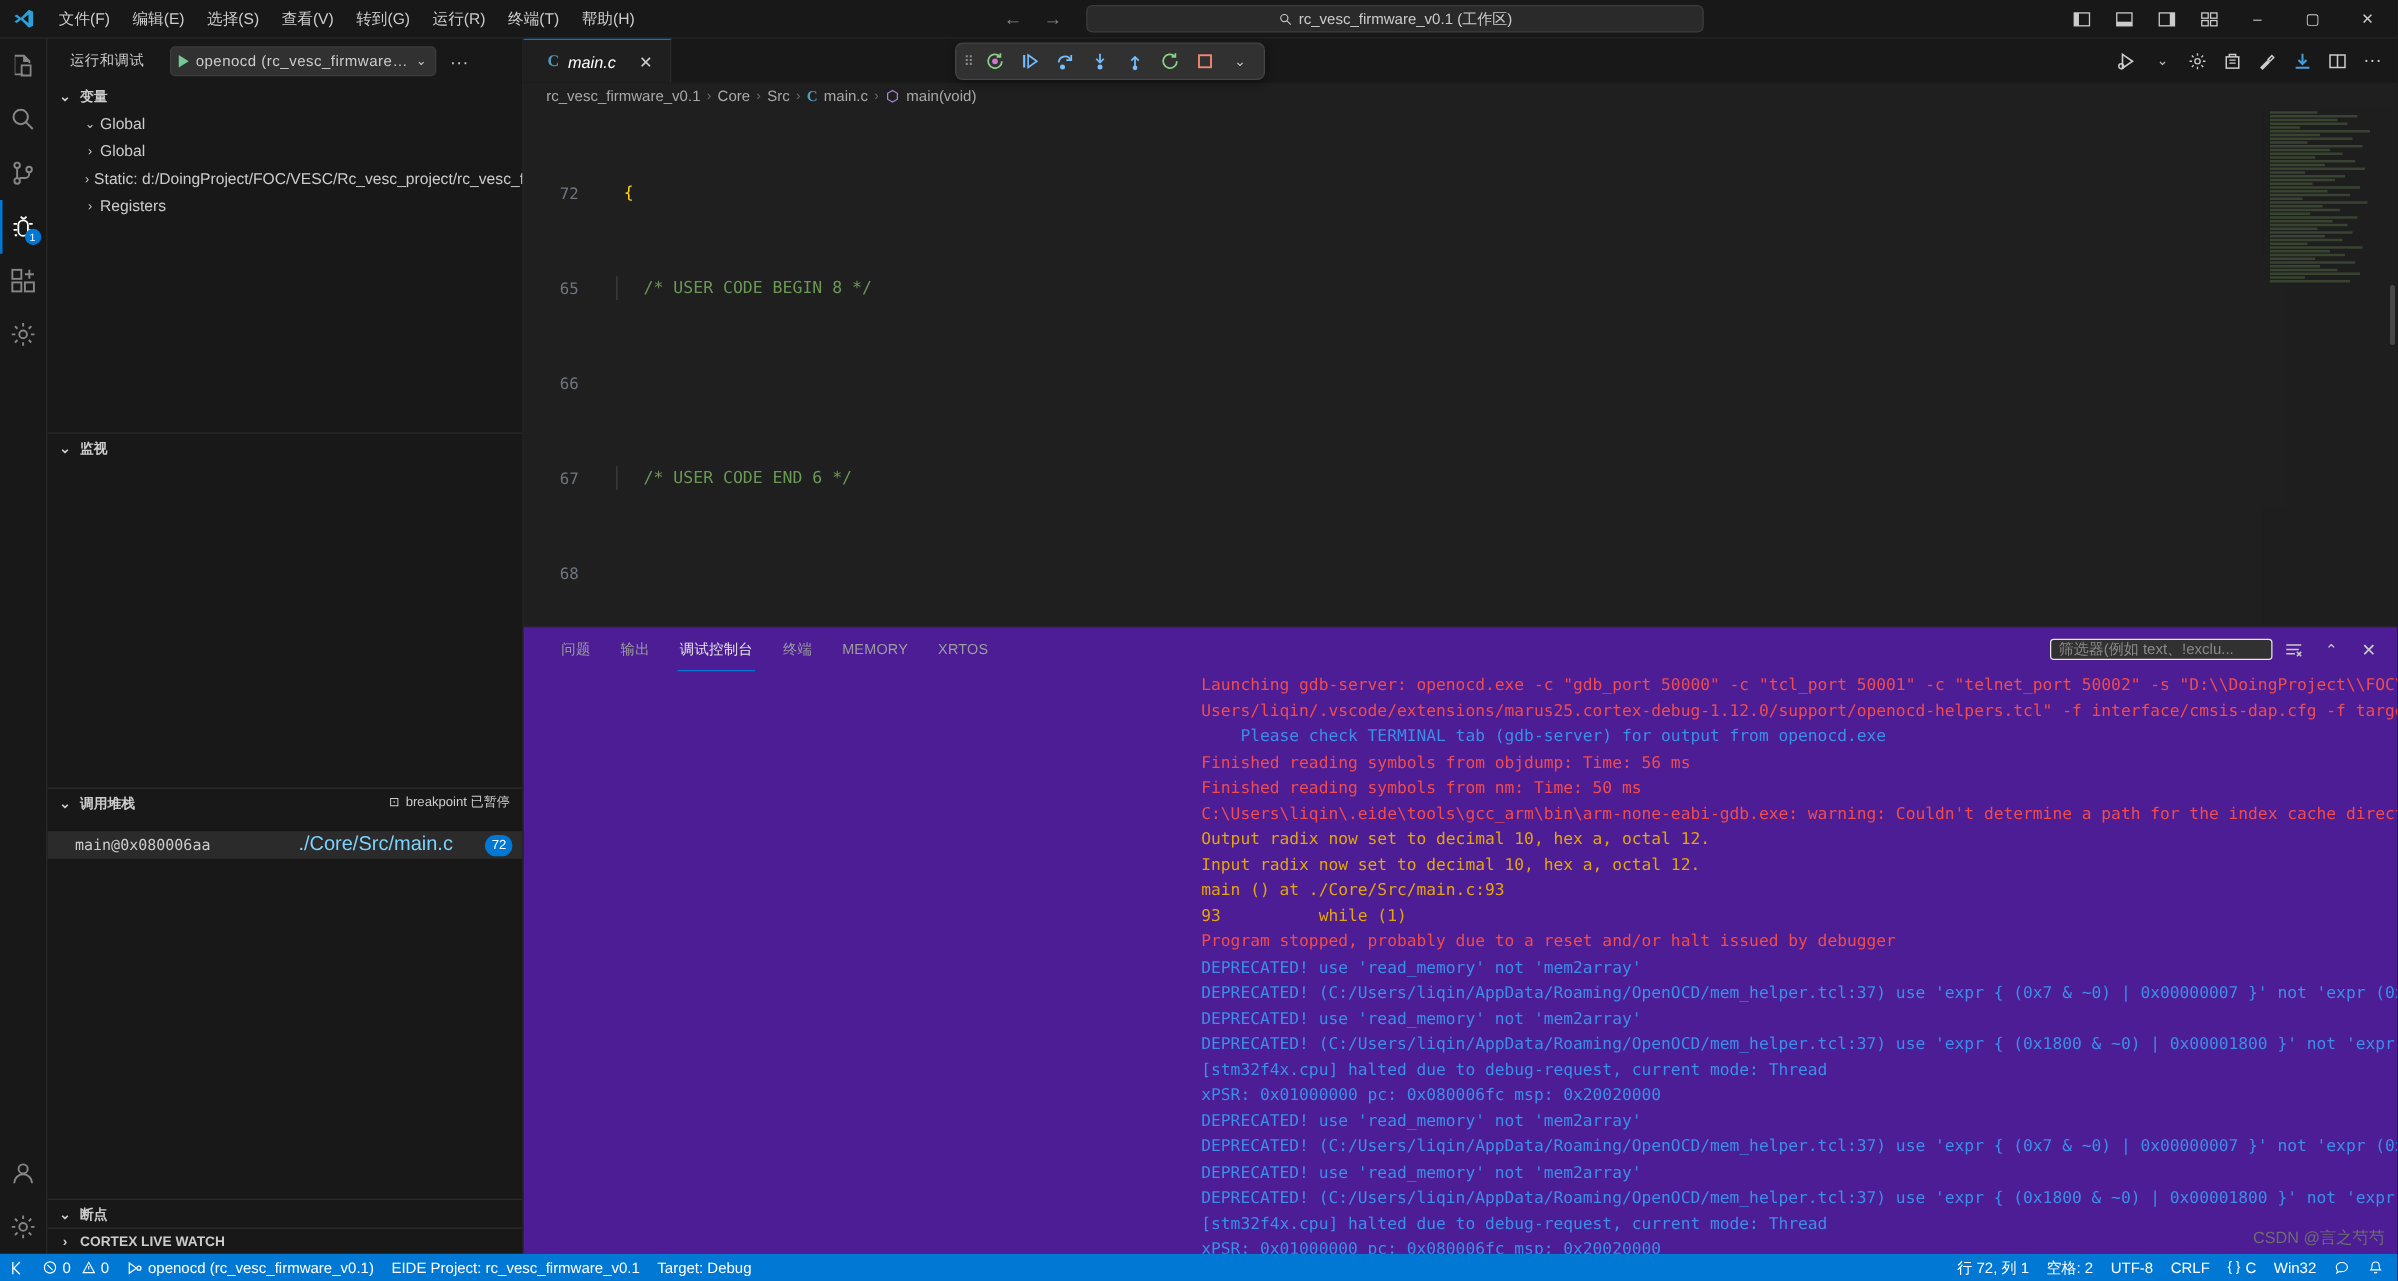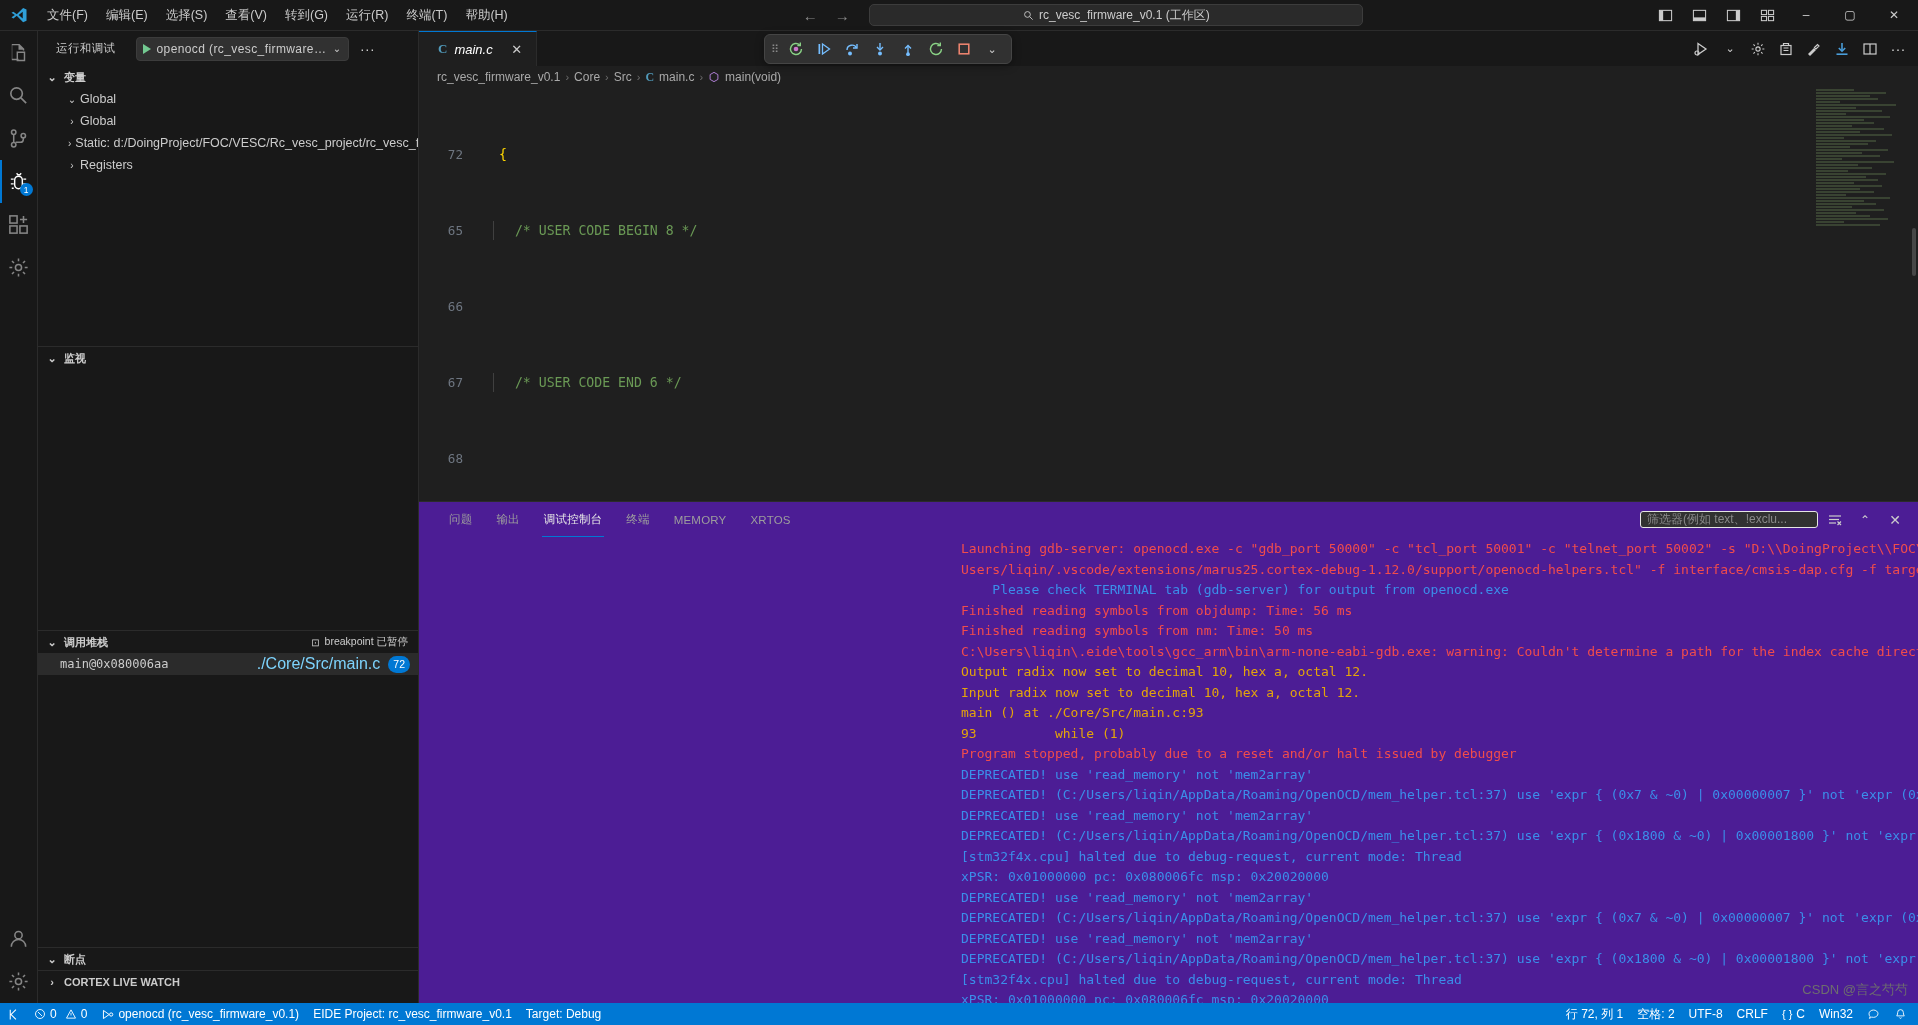--- a/index.html
+++ b/index.html
@@ -83,21 +83,21 @@
 
   .tree-row {
     height: 22px; display: flex; align-items: center; padding-left: 12px;
     font-size: 12.5px; color: #cccccc; white-space: nowrap; overflow: hidden;
   }
   .tree-row .chev { width: 16px; font-size: 10px; color:#cccccc;}
   .tree-label { overflow: hidden; text-overflow: clip; white-space: nowrap; }
 
   .stack-row {
     height: 22px; display:flex; align-items:center; padding-left: 22px; padding-right: 8px;
-    font-size: 12.5px; background: #2b2b2b; gap: 8px;
+    font-size: 12.5px; background: #2b2b2b; gap: 26px; margin-top: 12px;
   }
   .stack-name { font-family: "DejaVu Sans Mono", monospace; font-size: 12px; color:#cccccc;}
   .stack-file { margin-left:auto; font-size: 16px; color:#7dd3fc;}
   .stack-line {
     background:#0078d4; color:#fff; border-radius:9px; font-size:10.5px;
     min-width:20px; height:17px; display:flex; align-items:center; justify-content:center; padding:1px 5px;
   }
   .bp-badge-icon { font-size:10px; color:#cccccc; }
 
   

